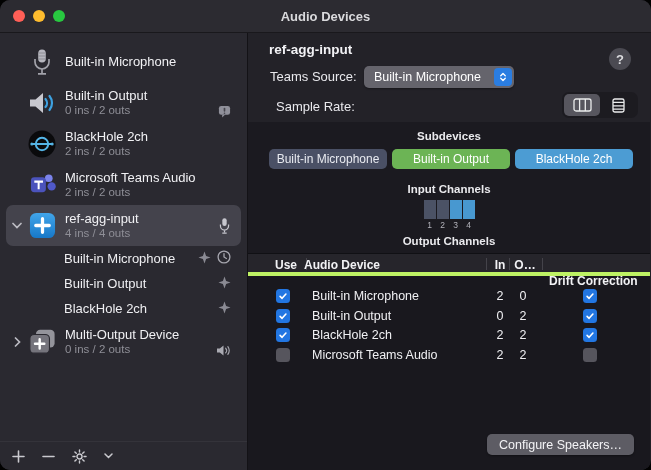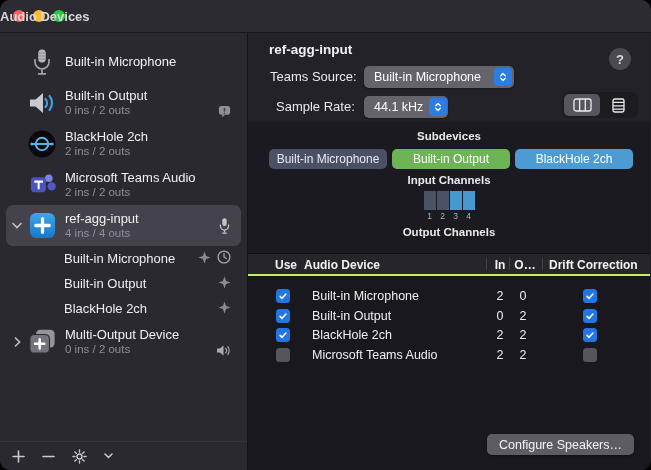--- a/index.html
+++ b/index.html
@@ -7,21 +7,21 @@
   body{font-family:"Liberation Sans",sans-serif;-webkit-font-smoothing:antialiased;}
   .window{position:relative;width:651px;height:470px;border-radius:10px;overflow:hidden;background:#212026;}
 
   
   .titlebar{position:relative;height:33px;background:#2c2b31;border-bottom:1px solid #19181c;display:flex;align-items:center;}
   .traffic{display:flex;gap:8px;margin-left:13px;}
   .tl{width:12px;height:12px;border-radius:50%;}
   .tl.red{background:#ff5f57;}
   .tl.yellow{background:#febc2e;}
   .tl.green{background:#28c840;}
-  .win-title{position:absolute;left:0;right:0;color:#d9d9dc;font-size:13px;font-weight:bold;}
+  .win-title{position:absolute;left:0;right:0;text-align:center;color:#d9d9dc;font-size:13px;font-weight:bold;}
 
   
   .content{display:flex;height:437px;}
   .sidebar{width:248px;background:#2a2930;border-right:1px solid #131216;display:flex;flex-direction:column;}
   .main{position:relative;width:402px;background:#222127;}
 
   
   .device-list{flex:1;padding-top:8px;overflow:hidden;}
   .dev-row{position:relative;height:41px;margin:0 6px;border-radius:7px;display:flex;align-items:center;}
   .dev-row.sel{background:#44434c;}
@@ -51,37 +51,37 @@
 
   
   .sub-section{position:absolute;left:0;top:89px;width:402px;height:131px;background:#1b1a20;}
   .sec-head{text-align:center;font-size:11.5px;font-weight:bold;color:#eaeaed;}
   .h-subdev{margin-top:8px;}
   .pill-row{display:flex;gap:5px;margin:7px 17px 0 21px;}
   .pill{flex:1;height:20px;border-radius:5px;display:flex;align-items:center;justify-content:center;font-size:12px;color:#fff;white-space:nowrap;}
   .pill-slate{background:#4a5065;color:#e8eaf0;}
   .pill-green{background:#6cb455;}
   .pill-blue{background:#4c9cd3;}
-  .h-input{margin-top:5px;}
+  .h-input{margin-top:14px;}
   .chan-strip{display:flex;gap:1px;justify-content:center;margin-top:5px;}
   .chan{width:12px;height:19px;background:#4b5265;}
   .chan.active{background:#4898d0;}
   .chan-nums{display:flex;gap:1px;justify-content:center;margin-top:1px;}
   .chan-num{width:12px;text-align:center;font-size:8.5px;color:#b2b2ba;}
   .h-output{margin-top:5px;}
 
   
   .table-section{position:absolute;left:0;top:220px;width:402px;height:217px;background:#19181e;border-top:1px solid #101014;}
-  .t-head{position:relative;height:22px;background:#26252b;border-bottom:2px solid #bef264;font-size:12px;font-weight:bold;color:#f2f2f5;}
+  .t-head{position:relative;height:22px;background:#26252b;border-bottom:4px solid #bef264;font-size:12px;font-weight:bold;color:#f2f2f5;}
   .t-head span{position:absolute;top:4px;}
   .th-use{left:27px;}
   .th-device{left:56px;}
   .th-in{left:244px;width:16px;text-align:center;}
   .th-outs{left:266px;width:22px;text-align:center;}
-  .th-drift{left:301px;}
+  .th-drift{left:301px;margin-top:16px;}
   .th-sep{position:absolute;top:5px;width:1px;height:12px;background:#44434a;}
   .t-body{padding-top:11px;}
   .t-row{position:relative;height:19.5px;}
   .cb{width:14px;height:14px;border-radius:3.5px;background:#56555d;display:flex;align-items:center;justify-content:center;}
   .cb.checked{background:#2276e2;}
   .cb svg{display:none;}
   .cb.checked svg{display:block;}
   .t-row .cb-use{position:absolute;left:28px;top:2px;}
   .t-row .dev-cell{position:absolute;left:64px;top:2px;font-size:12.5px;color:#f0f0f3;white-space:nowrap;}
   .t-row .v-in{position:absolute;left:244px;top:2px;width:16px;text-align:center;font-size:12.5px;color:#f0f0f3;}
@@ -316,29 +316,20 @@
           <span class="popup-text">Built-in Microphone</span>
           <span class="popup-cap">
             <svg width="12" height="12" viewBox="0 0 16 16">
                 <path d="M5 6.3L8 3.3l3 3" stroke="#fff" stroke-width="1.8" fill="none" stroke-linecap="round" stroke-linejoin="round"></path>
                 <path d="M5 9.7l3 3 3-3" stroke="#fff" stroke-width="1.8" fill="none" stroke-linecap="round" stroke-linejoin="round"></path>
               </svg>
           </span>
         </div>
 
         <span class="form-label" style="left:28px;top:66px;">Sample Rate:</span>
-        <div class="popup" style="left:116px;top:63px;width:84px;">
-          <span class="popup-text">44.1 kHz</span>
-          <span class="popup-cap">
-            <svg width="12" height="12" viewBox="0 0 16 16">
-                <path d="M5 6.3L8 3.3l3 3" stroke="#fff" stroke-width="1.8" fill="none" stroke-linecap="round" stroke-linejoin="round"></path>
-                <path d="M5 9.7l3 3 3-3" stroke="#fff" stroke-width="1.8" fill="none" stroke-linecap="round" stroke-linejoin="round"></path>
-              </svg>
-          </span>
-        </div>
 
         <div class="seg-ctl">
           <span class="seg on">
             <svg width="19" height="14" viewBox="0 0 19 14">
                 <rect x="1" y="1" width="17" height="12" rx="2" fill="none" stroke="#eceded" stroke-width="1.3"></rect>
                 <line x1="6.6" y1="1" x2="6.6" y2="13" stroke="#eceded" stroke-width="1.3"></line>
                 <line x1="12.3" y1="1" x2="12.3" y2="13" stroke="#eceded" stroke-width="1.3"></line>
               </svg>
           </span>
           <span class="seg">

